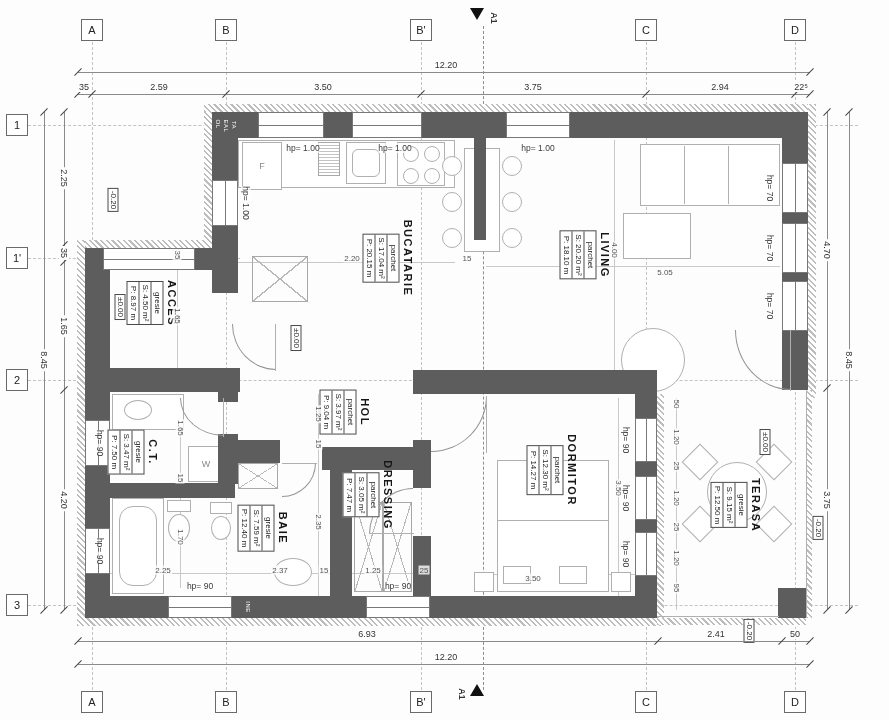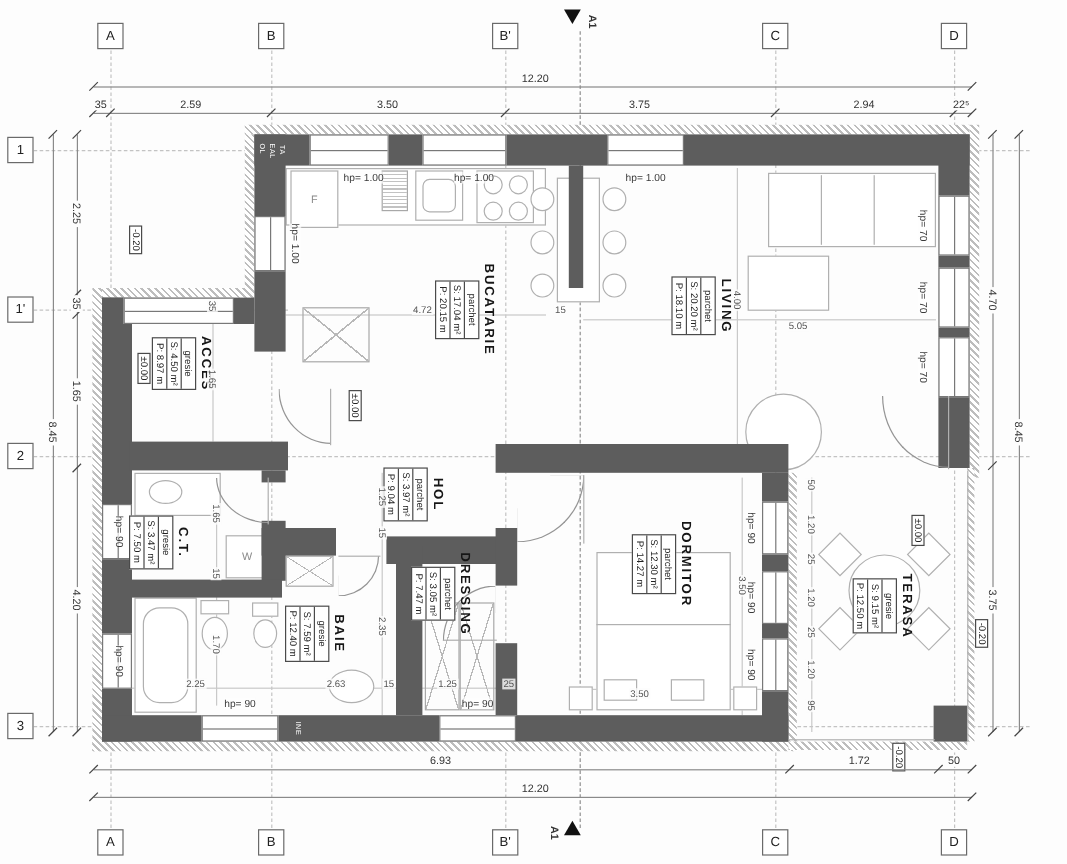--- a/index.html
+++ b/index.html
@@ -281,34 +281,34 @@
   <div class="hpv" style="left:770px;top:248px">hp= 70</div>
   <div class="hpv" style="left:770px;top:306px">hp= 70</div>
   <div class="hpv" style="left:100px;top:443px">hp= 90</div>
   <div class="hpv" style="left:100px;top:551px">hp= 90</div>
   <div class="hp" style="left:200px;top:586px">hp= 90</div>
   <div class="hp" style="left:398px;top:586px">hp= 90</div>
   <div class="hpv" style="left:626px;top:440px">hp= 90</div>
   <div class="hpv" style="left:626px;top:498px">hp= 90</div>
   <div class="hpv" style="left:626px;top:554px">hp= 90</div>
 
-  <div class="idt" style="left:352px;top:258px">4.72</div>
+  <div class="idt" style="left:352px;top:258px">2.20</div>
   <div class="idt" style="left:467px;top:258px">15</div>
   <div class="idtv" style="left:614px;top:250px">4.00</div>
   <div class="idt" style="left:665px;top:272px">5.05</div>
   <div class="idtv" style="left:177px;top:255px">35</div>
   <div class="idtv" style="left:177px;top:316px">1.65</div>
   <div class="idtv" style="left:318px;top:414px">1.25</div>
   <div class="idtv" style="left:318px;top:444px">15</div>
   <div class="idtv" style="left:318px;top:522px">2.35</div>
   <div class="idtv" style="left:180px;top:428px">1.65</div>
   <div class="idtv" style="left:180px;top:478px">15</div>
   <div class="idtv" style="left:180px;top:537px">1.70</div>
   <div class="idt" style="left:163px;top:570px">2.25</div>
-  <div class="idt" style="left:280px;top:570px">2.63</div>
+  <div class="idt" style="left:280px;top:570px">2.37</div>
   <div class="idt" style="left:324px;top:570px">15</div>
   <div class="idt" style="left:373px;top:570px">1.25</div>
   <div class="idt" style="left:424px;top:570px">25</div>
   <div class="idtv" style="left:618px;top:488px">3.50</div>
   <div class="idt" style="left:533px;top:578px">3.50</div>
   <div class="idtv" style="left:676px;top:404px">50</div>
   <div class="idtv" style="left:676px;top:437px">1.20</div>
   <div class="idtv" style="left:676px;top:466px">25</div>
   <div class="idtv" style="left:676px;top:498px">1.20</div>
   <div class="idtv" style="left:676px;top:527px">25</div>
@@ -353,21 +353,21 @@
   <i class="tick" style="left:849px;top:610px"></i>
 
   <div class="dt" style="left:446px;top:65px">12.20</div>
   <div class="dt" style="left:84px;top:87px">35</div>
   <div class="dt" style="left:159px;top:87px">2.59</div>
   <div class="dt" style="left:323px;top:87px">3.50</div>
   <div class="dt" style="left:533px;top:87px">3.75</div>
   <div class="dt" style="left:720px;top:87px">2.94</div>
   <div class="dt" style="left:801px;top:87px">22⁵</div>
   <div class="dt" style="left:367px;top:634px">6.93</div>
-  <div class="dt" style="left:716px;top:634px">1.72</div>
+  <div class="dt" style="left:716px;top:634px">2.41</div>
   <div class="dt" style="left:795px;top:634px">50</div>
   <div class="dt" style="left:446px;top:657px">12.20</div>
   <div class="dtv" style="left:44px;top:360px">8.45</div>
   <div class="dtv" style="left:64px;top:178px">2.25</div>
   <div class="dtv" style="left:64px;top:253px">35</div>
   <div class="dtv" style="left:64px;top:326px">1.65</div>
   <div class="dtv" style="left:64px;top:500px">4.20</div>
   <div class="dtv" style="left:827px;top:250px">4.70</div>
   <div class="dtv" style="left:827px;top:500px">3.75</div>
   <div class="dtv" style="left:849px;top:360px">8.45</div>

